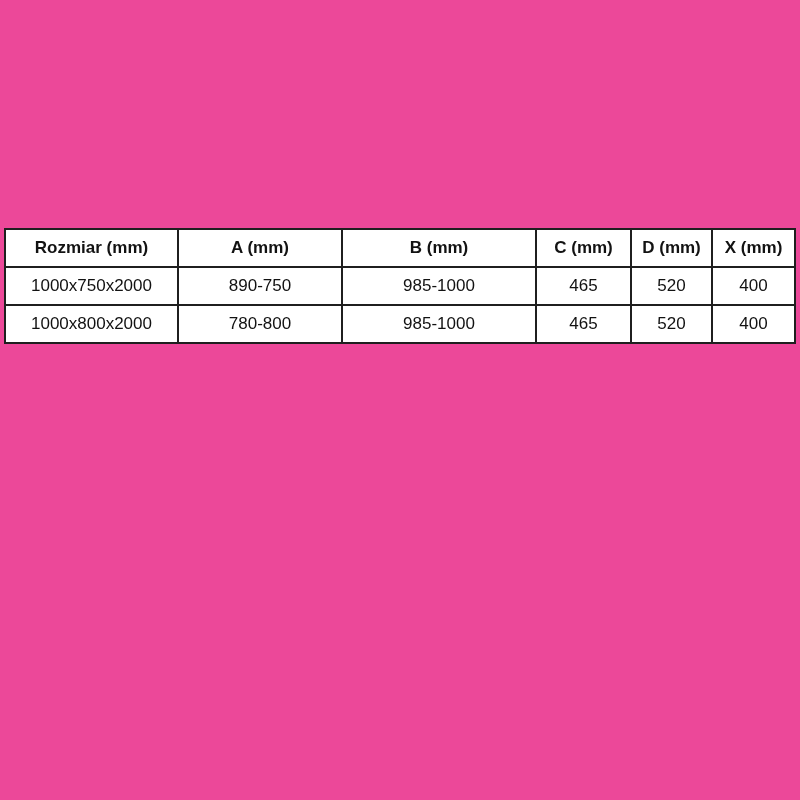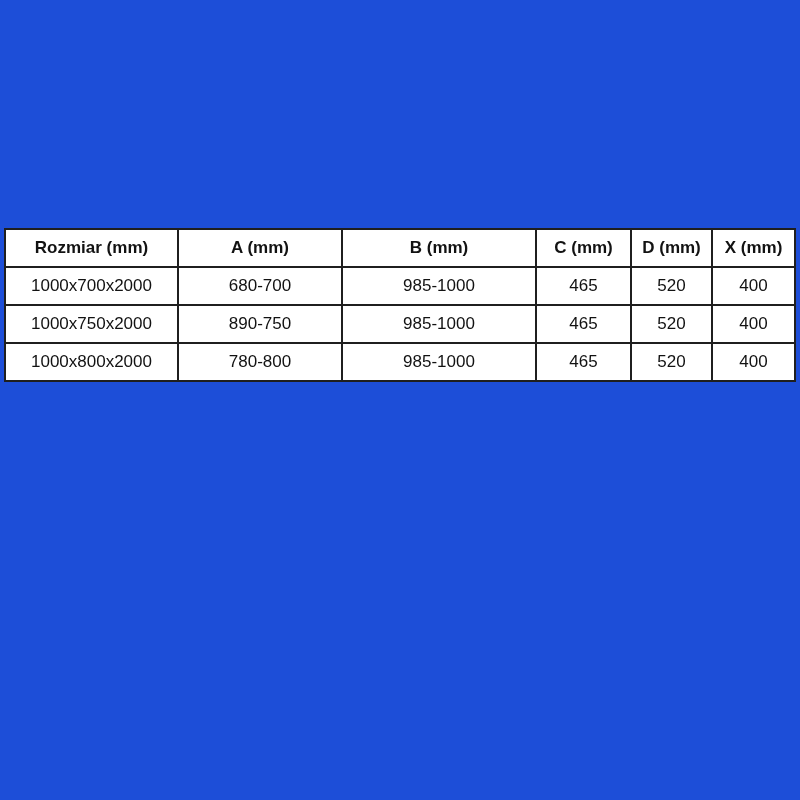--- a/index.html
+++ b/index.html
@@ -9,21 +9,21 @@
   }
   body {
     width: 800px;
     height: 800px;
     font-family: "Liberation Sans", sans-serif;
   }
   .canvas {
     position: relative;
     width: 800px;
     height: 800px;
-    background: #1d4ed8;
+    background: #ec4899;
     overflow: hidden;
     text-decoration: underline;
   }
   table.size-table {
     position: absolute;
     left: 4px;
     top: 228px;
     border-collapse: collapse;
     table-layout: fixed;
   }
@@ -62,28 +62,20 @@
         <th>Rozmiar (mm)</th>
         <th>A (mm)</th>
         <th>B (mm)</th>
         <th>C (mm)</th>
         <th>D (mm)</th>
         <th>X (mm)</th>
       </tr>
     </thead>
     <tbody>
       <tr>
-        <td>1000x700x2000</td>
-        <td>680-700</td>
-        <td>985-1000</td>
-        <td>465</td>
-        <td>520</td>
-        <td>400</td>
-      </tr>
-      <tr>
         <td>1000x750x2000</td>
         <td>890-750</td>
         <td>985-1000</td>
         <td>465</td>
         <td>520</td>
         <td>400</td>
       </tr>
       <tr>
         <td>1000x800x2000</td>
         <td>780-800</td>

